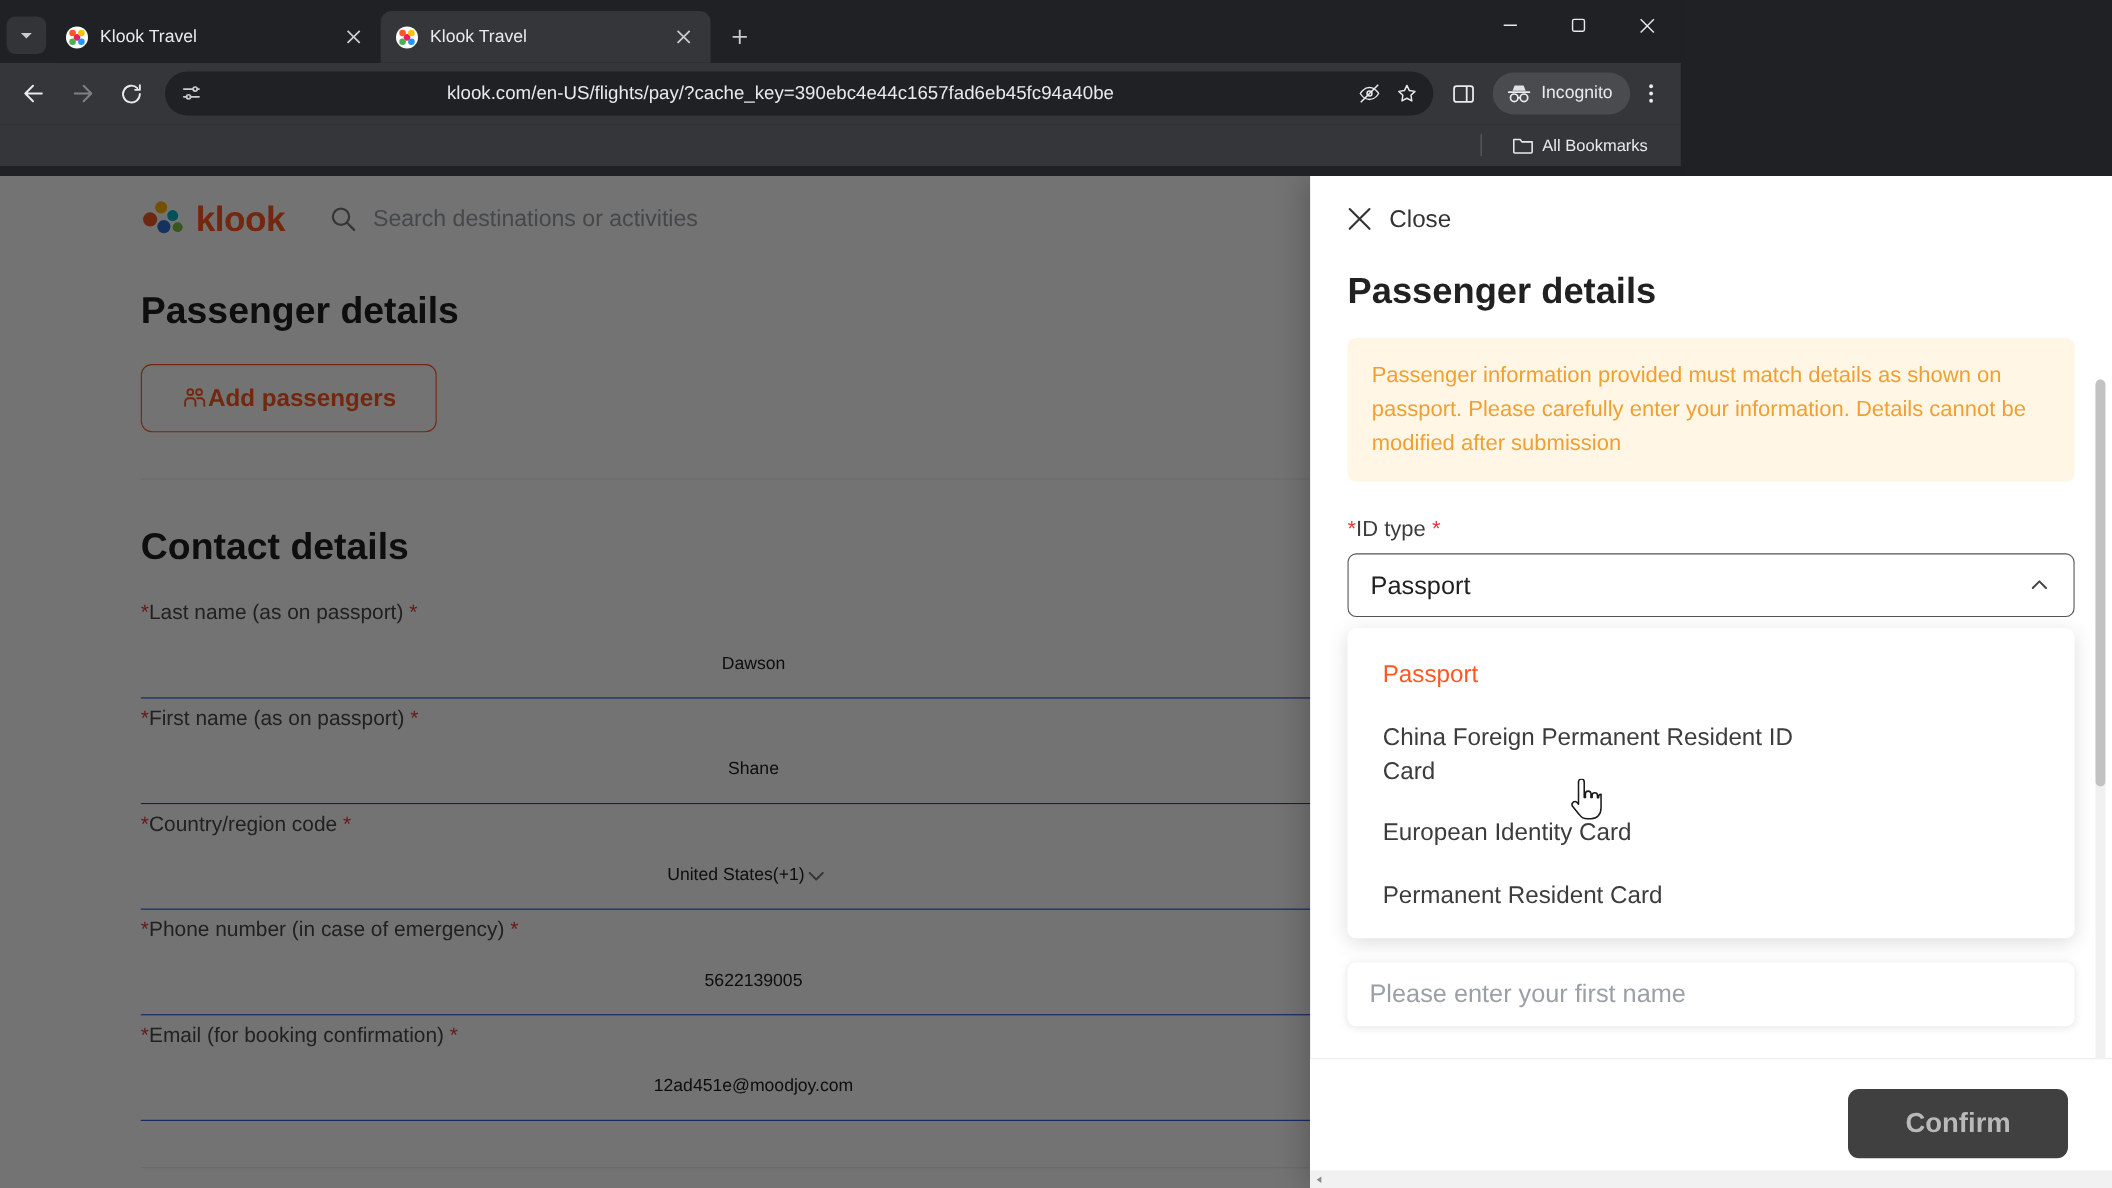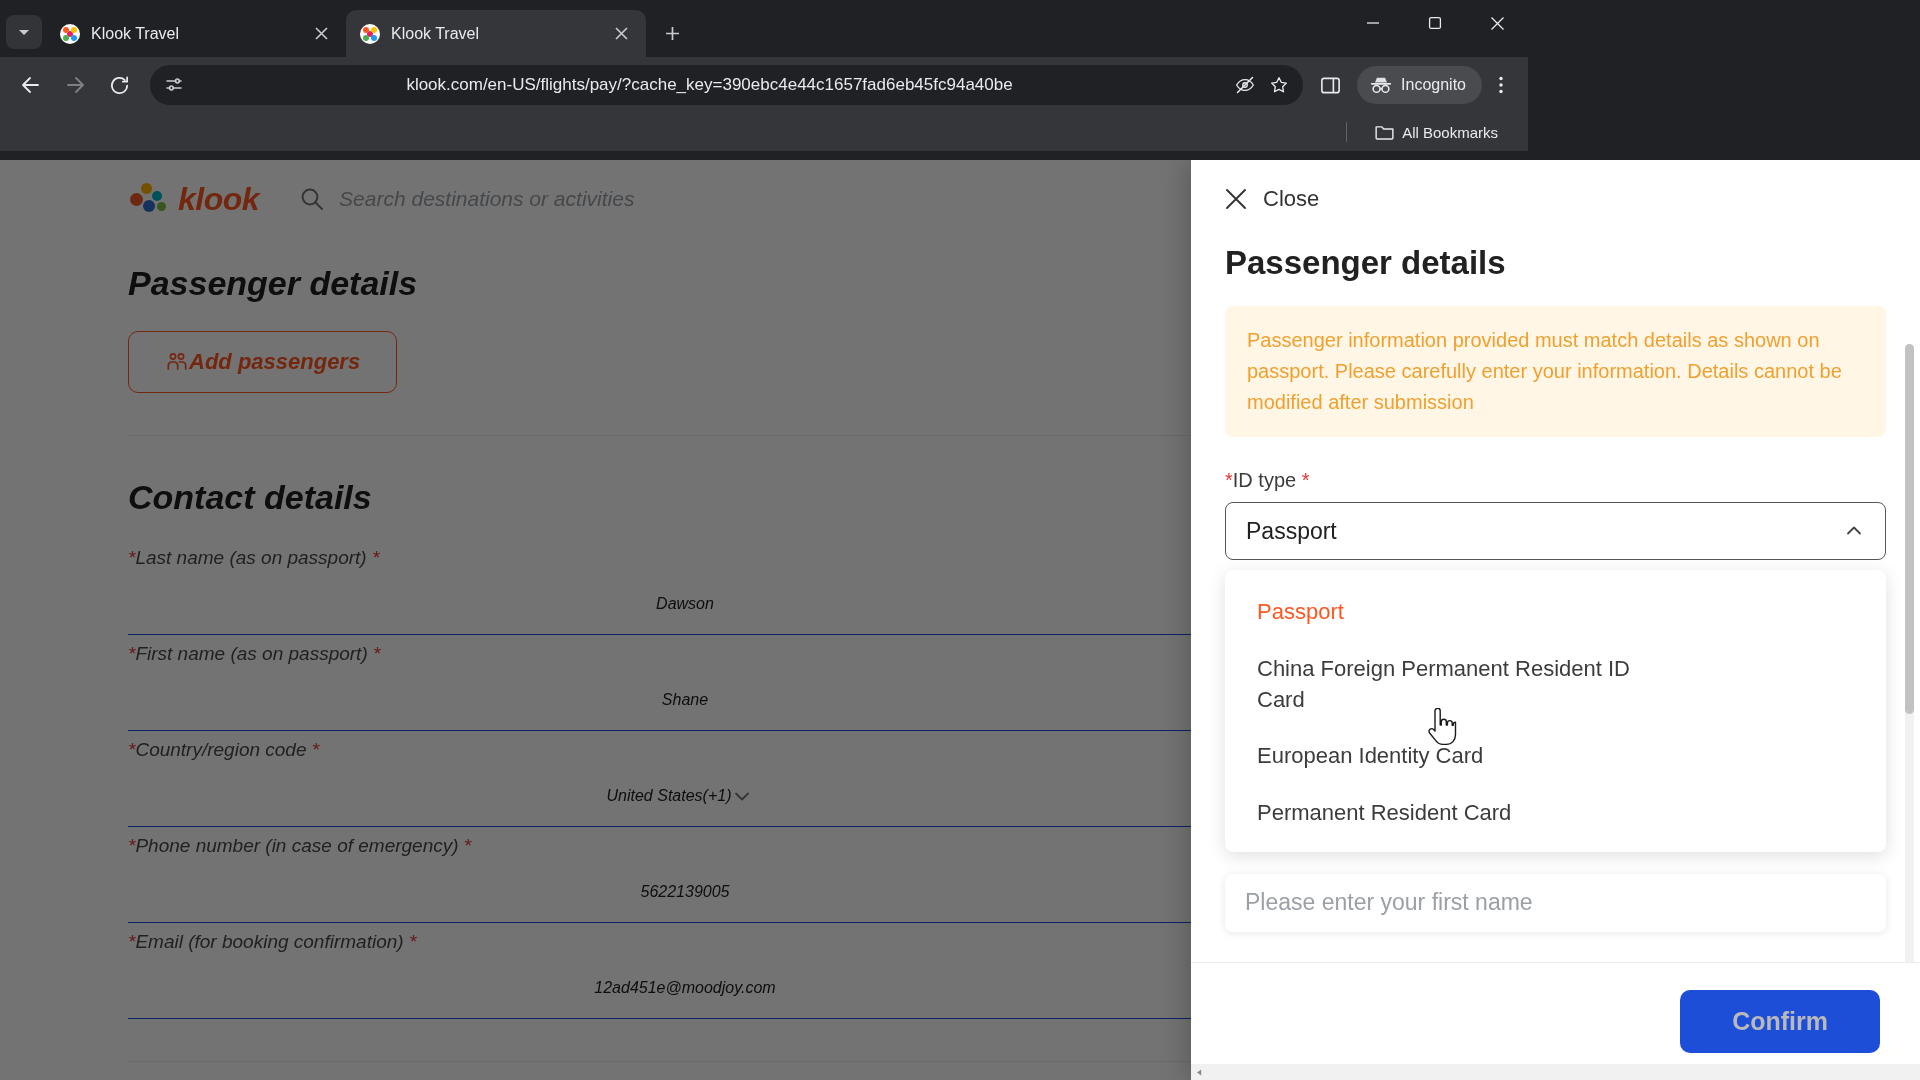--- a/index.html
+++ b/index.html
@@ -103,21 +103,21 @@
   }
   .bm-divider { width: 1px; height: 20px; background: #5f6368; margin-right: 10px; }
   .bm-item { display: flex; align-items: center; gap: 8px; cursor: pointer; padding: 4px 8px; border-radius: 6px; }
   .bm-item span { color: #e8eaed; font-size: 15px; }
 
   
   .viewport {
     position: absolute; left: 0; top: 160px; width: 1920px; height: 920px;
     background: #fff; overflow: hidden;
   }
-  .page { position: absolute; inset: 0; background: #fff; font-style: italic; }
+  .page { position: absolute; inset: 0; background: #fff; }
 
   .site-header {
     height: 78px; display: flex; align-items: center; padding: 0 118px 0 128px; gap: 40px;
     background: #fff;
   }
   .logo { display: flex; align-items: center; gap: 6px; flex: 0 0 auto; }
   .logo-mark { width: 44px; height: 36px; position: relative; }
   .logo-dot { position: absolute; border-radius: 50%; }
   .logo-text { font-size: 32px; font-weight: 700; color: #ff5722; letter-spacing: -0.5px; }
 
@@ -212,21 +212,21 @@
     display: flex; align-items: center; padding: 0 20px;
     font-size: 23px; color: #9aa0a6;
   }
 
   .modal-foot {
     flex: 0 0 auto; height: 118px; border-top: 1px solid #ececec;
     display: flex; align-items: center; justify-content: flex-end; padding: 0 40px;
     background: #fff;
   }
   .confirm-btn {
-    background: #1d4ed8; color: #b9b9b9; border: none; border-radius: 10px;
+    background: #404040; color: #b9b9b9; border: none; border-radius: 10px;
     font-size: 25px; font-weight: 700; padding: 17px 52px; cursor: pointer;
     font-family: "Liberation Sans", sans-serif;
   }
 
   
   .vscroll-outer {
     position: absolute; right: 6px; top: 62px; width: 9px; height: 690px;
     background: #f1f1f1; border-radius: 5px;
   }
   .vscroll-thumb { position: absolute; top: 0; left: 0; width: 9px; height: 370px; background: #c2c2c2; border-radius: 5px; }

